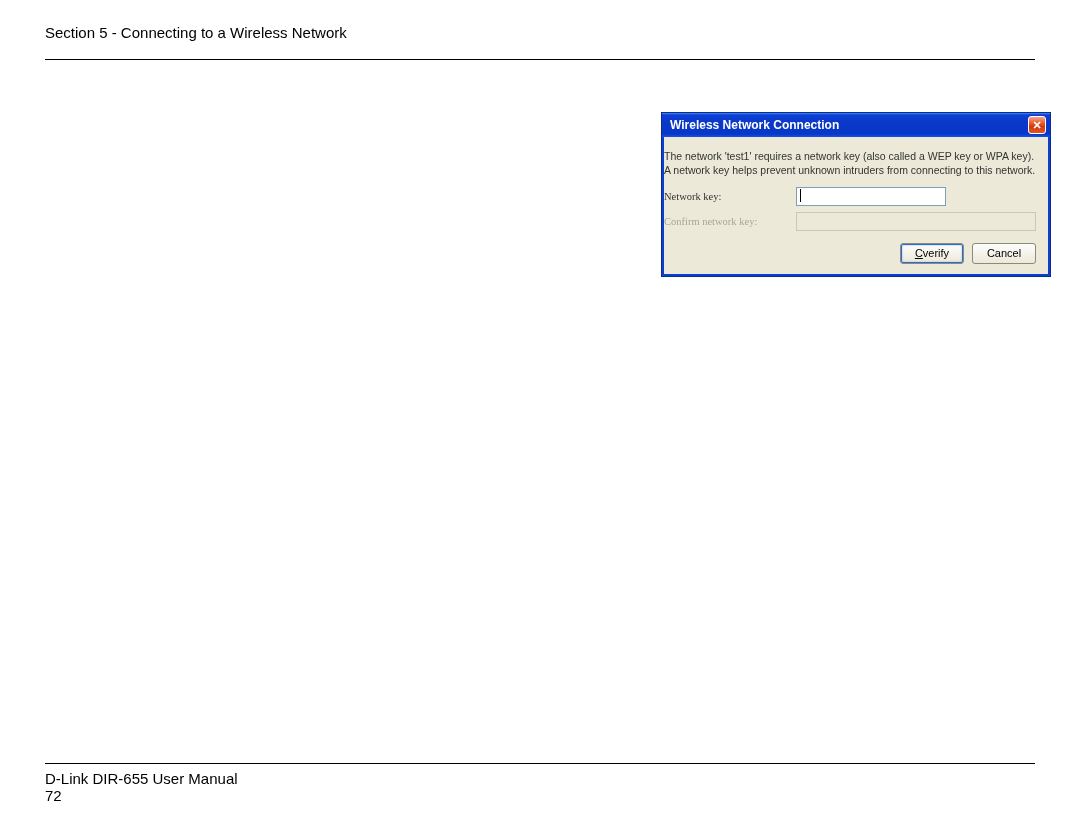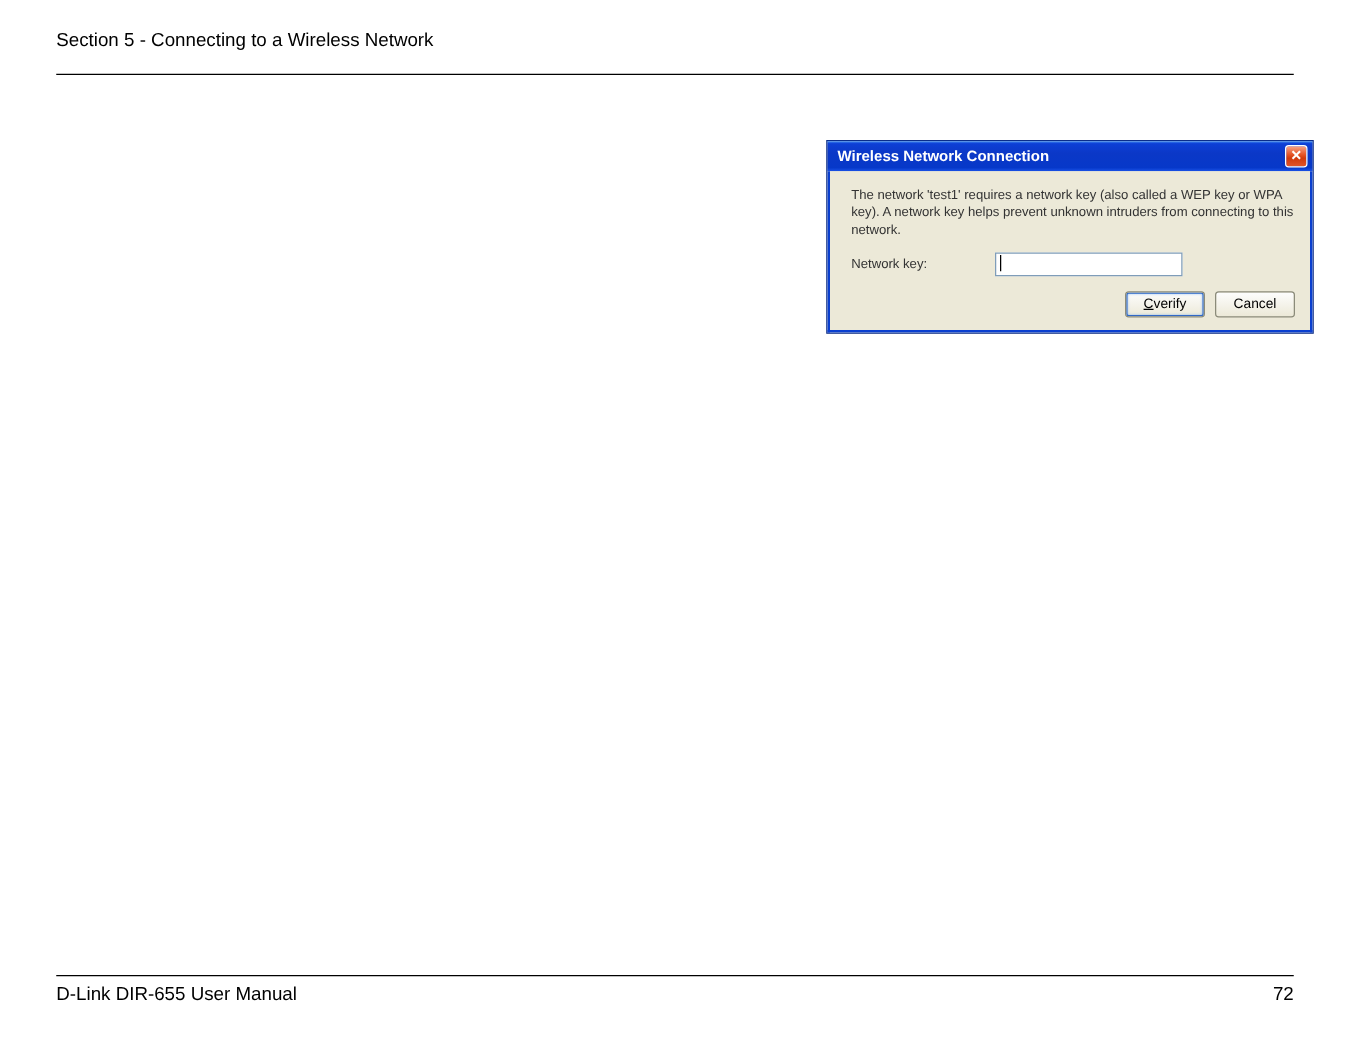--- a/index.html
+++ b/index.html
@@ -70,42 +70,43 @@
     color: #fff;
     font-weight: bold;
     font-size: 11px;
     line-height: 1;
     cursor: pointer;
   }
   .dialog-inner {
     border: 2px solid #0a3fd0;
     border-top: none;
     background: #ece9d8;
-    padding: 12px 12px 10px 17px;
+    padding: 12px 12px 10px 0;
   }
   .dlg-text {
     font-size: 10.5px;
     color: #333;
     line-height: 1.35;
     margin-bottom: 10px;
   }
   .dlg-instr {
     font-size: 10.5px;
     color: #333;
     margin-bottom: 12px;
   }
   .field-row {
     display: flex;
     align-items: center;
     margin-bottom: 6px;
   }
   .field-label {
-    width: 115px;
+    width: 132px;
     font-size: 10.5px;
     color: #333;
+    font-family: Liberation Serif, serif;
   }
   .field-label.disabled { color: #a9a69a; }
   .field-input {
     flex: 1;
     height: 19px;
     border: 1px solid #7f9db9;
     background: #fff;
     font-size: 11px;
     padding: 1px 3px;
     font-family: Tahoma, Arial, sans-serif;
@@ -153,20 +154,21 @@
   .footer {
     position: absolute;
     left: 45px;
     right: 45px;
     bottom: 30px;
     border-top: 1.5px solid #000;
     padding-top: 6px;
     display: flex;
     justify-content: space-between;
     font-size: 15px;
+    flex-direction: column;
   }
 </style>
 </head>
 <body>
 
 <div class="page">
   <div class="section-header">Section 5 - Connecting to a Wireless Network</div>
 
   <div class="content-row">
     <div class="text-col">
@@ -183,20 +185,24 @@
         <div class="dlg-text">The network 'test1' requires a network key (also called a WEP key or WPA key). A network key helps prevent unknown intruders from connecting to this network.</div>
 
         <div class="field-row">
           <div class="field-label">Network key:</div>
           <div class="active-input" style="flex:1;position:relative;">
             <input class="field-input" type="text" style="">
             <div class="cursor"></div>
           </div>
         </div>
 
+        <div class="field-row">
+          <div class="field-label disabled">Confirm network key:</div>
+          <input class="field-input disabled" type="text" disabled="" style="">
+        </div>
 
         <div class="btn-row">
           <button class="xp-btn default"><span class="u">C</span><span>verify</span></button>
           <button class="xp-btn">Cancel</button>
         </div>
       </div>
     </div>
   </div>
 </div>
 

